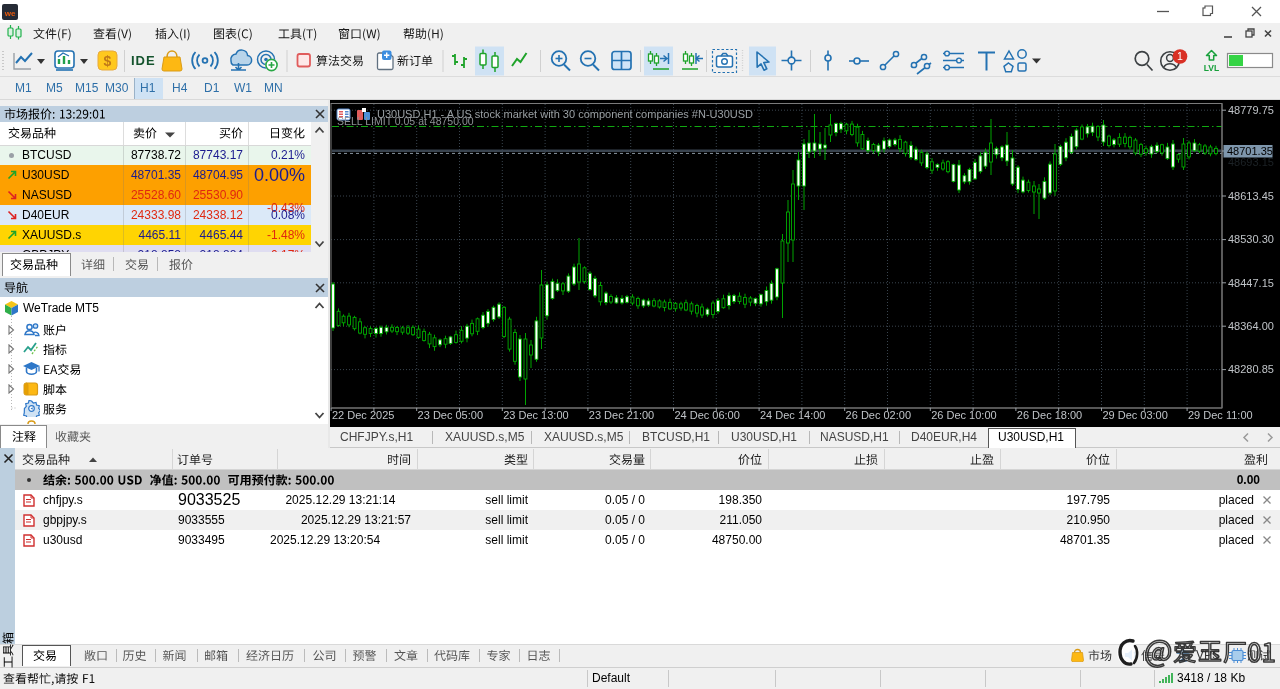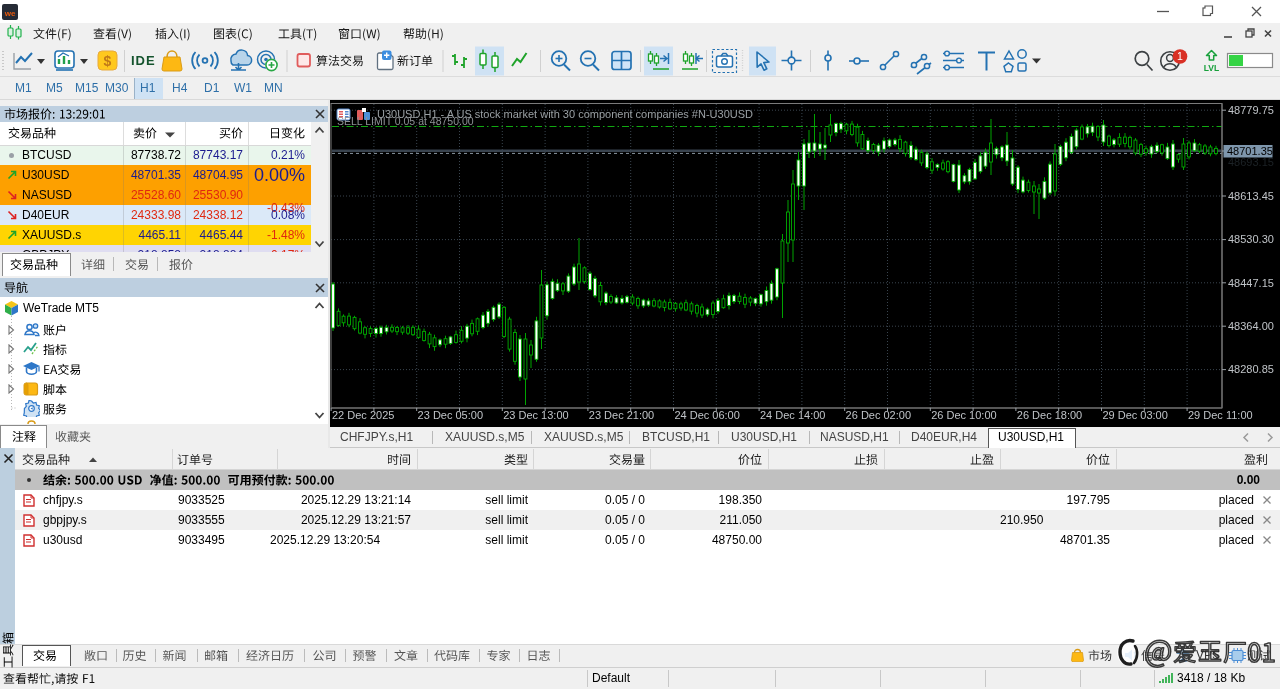--- a/index.html
+++ b/index.html
@@ -556,42 +556,42 @@
     <div class="r" style="left:15px;top:470px;width:1265px;height:20px;background:#c0c0c0"></div>
     <div class="r" style="left:27px;top:478px;width:4px;height:4px;border-radius:50%;background:#333"></div>
     <div class="tx" style="left:1100px;top:470px;width:160px;height:20px;line-height:20px;font-size:12px;font-weight:bold;color:#000;text-align:right">0.00</div>
     <div class="r" style="left:15px;top:510px;width:1265px;height:20px;background:#f0f0f0"></div>
     <svg class="r" style="left:23px;top:494px" width="12" height="13">
 <path d="M1 1h7l3 3v8H1z" fill="#fff" stroke="#d03030" stroke-width="1.4"></path>
 <path d="M8 1v3h3" fill="none" stroke="#d03030" stroke-width="1"></path>
 <path d="M3 5.5h5M3 8h5" stroke="#d03030" stroke-width="1.2"></path>
     </svg>
     <div class="tx" style="left:43px;top:490px;width:120px;height:20px;line-height:20px;font-size:12px;color:#000">chfjpy.s</div>
-    <div class="tx" style="left:178px;top:490px;width:95px;height:20px;line-height:20px;font-size:12px;color:#000">9033525</div>
-    <div class="tx" style="left:270px;top:490px;width:141px;height:32px;line-height:20px;font-size:12px;color:#000;text-align:right">2025.12.29 13:21:14</div>
+    <div class="tx" style="left:178px;top:490px;width:95px;height:20px;line-height:20px;font-size:16px;color:#000">9033525</div>
+    <div class="tx" style="left:270px;top:490px;width:141px;height:32px;line-height:20px;font-size:12px;color:#000;text-align:center">2025.12.29 13:21:14</div>
     <div class="tx" style="left:420px;top:490px;width:108px;height:20px;line-height:20px;font-size:12px;color:#000;text-align:right">sell limit</div>
     <div class="tx" style="left:540px;top:490px;width:105px;height:20px;line-height:20px;font-size:12px;color:#000;text-align:right">0.05 / 0</div>
     <div class="tx" style="left:660px;top:490px;width:102px;height:20px;line-height:20px;font-size:12px;color:#000;text-align:right">198.350</div>
     <div class="tx" style="left:1000px;top:490px;width:110px;height:20px;line-height:20px;font-size:12px;color:#000;text-align:right">197.795</div>
     <div class="tx" style="left:1140px;top:490px;width:114px;height:20px;line-height:20px;font-size:12px;color:#000;text-align:right">placed</div>
     <svg class="r" style="left:1262px;top:495px" width="10" height="10">
       <path d="M1.5 1.5l7 7M8.5 1.5l-7 7" stroke="#888" stroke-width="1.3"></path>
     </svg>
     <svg class="r" style="left:23px;top:514px" width="12" height="13">
 <path d="M1 1h7l3 3v8H1z" fill="#fff" stroke="#d03030" stroke-width="1.4"></path>
 <path d="M8 1v3h3" fill="none" stroke="#d03030" stroke-width="1"></path>
 <path d="M3 5.5h5M3 8h5" stroke="#d03030" stroke-width="1.2"></path>
     </svg>
     <div class="tx" style="left:43px;top:510px;width:120px;height:20px;line-height:20px;font-size:12px;color:#000">gbpjpy.s</div>
     <div class="tx" style="left:178px;top:510px;width:95px;height:20px;line-height:20px;font-size:12px;color:#000">9033555</div>
     <div class="tx" style="left:270px;top:510px;width:141px;height:20px;line-height:20px;font-size:12px;color:#000;text-align:right">2025.12.29 13:21:57</div>
     <div class="tx" style="left:420px;top:510px;width:108px;height:20px;line-height:20px;font-size:12px;color:#000;text-align:right">sell limit</div>
     <div class="tx" style="left:540px;top:510px;width:105px;height:20px;line-height:20px;font-size:12px;color:#000;text-align:right">0.05 / 0</div>
     <div class="tx" style="left:660px;top:510px;width:102px;height:20px;line-height:20px;font-size:12px;color:#000;text-align:right">211.050</div>
-    <div class="tx" style="left:1000px;top:510px;width:110px;height:32px;line-height:20px;font-size:12px;color:#000;text-align:left">210.950</div>
+    <div class="tx" style="left:1000px;top:510px;width:110px;height:32px;line-height:20px;font-size:12px;color:#000;text-align:right">210.950</div>
     <div class="tx" style="left:1140px;top:510px;width:114px;height:20px;line-height:20px;font-size:12px;color:#000;text-align:right">placed</div>
     <svg class="r" style="left:1262px;top:515px" width="10" height="10">
       <path d="M1.5 1.5l7 7M8.5 1.5l-7 7" stroke="#888" stroke-width="1.3"></path>
     </svg>
     <svg class="r" style="left:23px;top:534px" width="12" height="13">
 <path d="M1 1h7l3 3v8H1z" fill="#fff" stroke="#d03030" stroke-width="1.4"></path>
 <path d="M8 1v3h3" fill="none" stroke="#d03030" stroke-width="1"></path>
 <path d="M3 5.5h5M3 8h5" stroke="#d03030" stroke-width="1.2"></path>
     </svg>
     <div class="tx" style="left:43px;top:530px;width:120px;height:20px;line-height:20px;font-size:12px;color:#000">u30usd</div>

